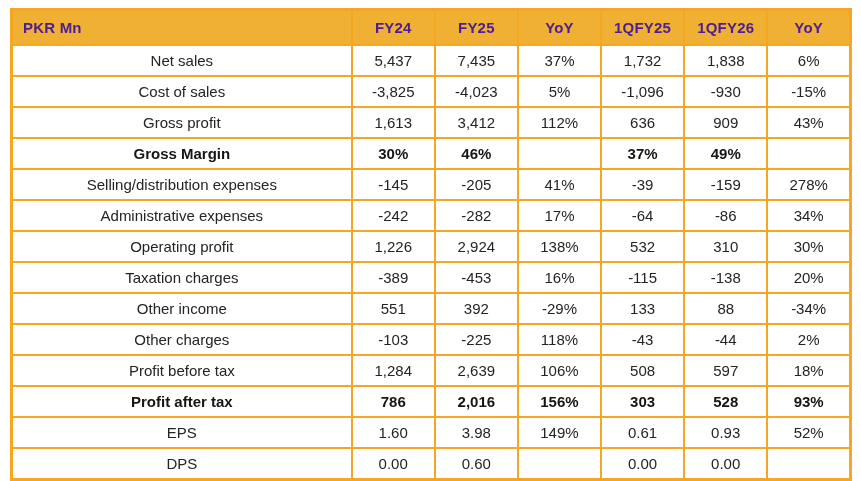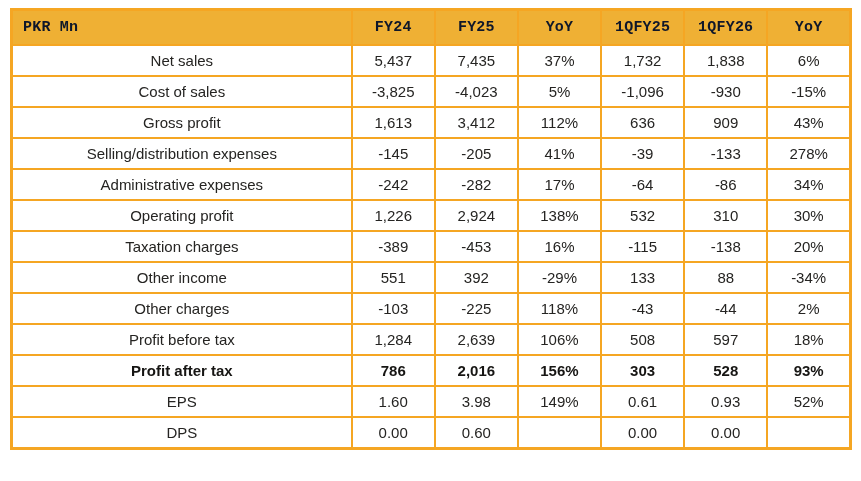--- a/index.html
+++ b/index.html
@@ -30,26 +30,25 @@
   table.fin-table th, table.fin-table td {
     border: 2px solid #f5a623;
     padding: 4px 10px;
     height: 21px;
     white-space: nowrap;
     overflow: hidden;
   }
   table.fin-table { border: 3px solid #f5a623; }
   table.fin-table thead th {
     background: #efb034;
-    color: #0f172a;
+    color: #4c1d95;
     font-weight: 700;
     text-align: center;
     height: 25px;
     letter-spacing: 0.2px;
-    font-family: Liberation Mono, monospace;
   }
   table.fin-table thead th.label-col { text-align: left; }
   table.fin-table td.label-col { text-align: center; }
   table.fin-table td.num-col { text-align: center; }
   table.fin-table tr.bold-row td { font-weight: 700; color: #161513; }
 </style>
 </head>
 <body>
 
 <div class="page">
@@ -95,27 +94,36 @@
         </tr>
         <tr>
           <td class="label-col">Gross profit</td>
           <td class="num-col">1,613</td>
           <td class="num-col">3,412</td>
           <td class="num-col">112%</td>
           <td class="num-col">636</td>
           <td class="num-col">909</td>
           <td class="num-col">43%</td>
         </tr>
+        <tr class="bold-row">
+          <td class="label-col">Gross Margin</td>
+          <td class="num-col">30%</td>
+          <td class="num-col">46%</td>
+          <td class="num-col"></td>
+          <td class="num-col">37%</td>
+          <td class="num-col">49%</td>
+          <td class="num-col"></td>
+        </tr>
         <tr>
           <td class="label-col">Selling/distribution expenses</td>
           <td class="num-col">-145</td>
           <td class="num-col">-205</td>
           <td class="num-col">41%</td>
           <td class="num-col">-39</td>
-          <td class="num-col">-133</td>
+          <td class="num-col">-159</td>
           <td class="num-col">278%</td>
         </tr>
         <tr>
           <td class="label-col">Administrative expenses</td>
           <td class="num-col">-242</td>
           <td class="num-col">-282</td>
           <td class="num-col">17%</td>
           <td class="num-col">-64</td>
           <td class="num-col">-86</td>
           <td class="num-col">34%</td>

